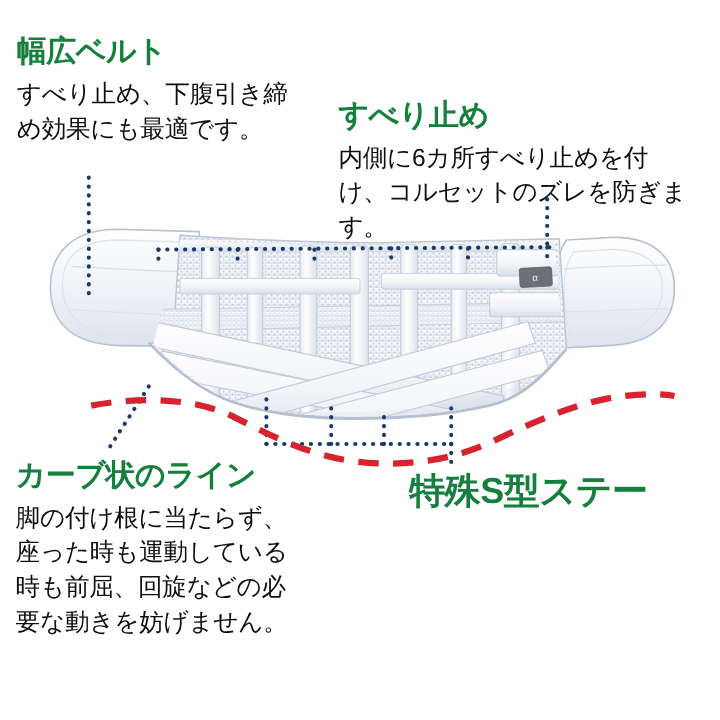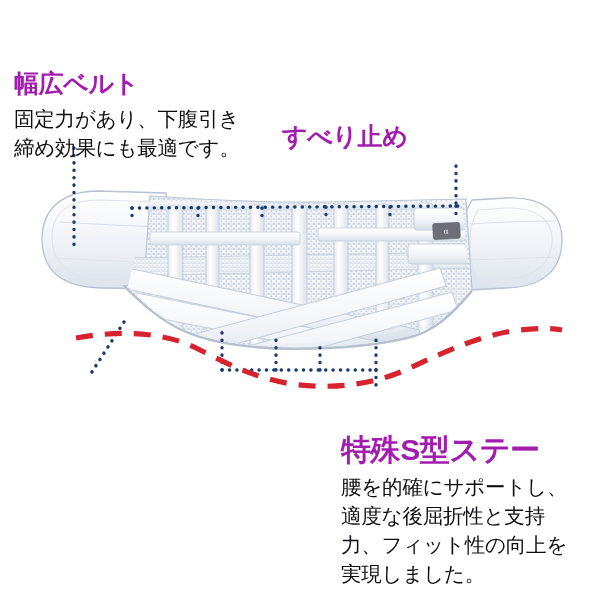--- a/index.html
+++ b/index.html
@@ -10,26 +10,25 @@
     font-family:"Liberation Sans","DejaVu Sans",sans-serif;
     overflow:hidden;
     position:relative;
     -webkit-font-smoothing:antialiased;
   }
   .stage{position:relative;width:600px;height:600px;}
 
   
   .callout{position:absolute;}
   .c-title{
-    color:#a21caf;
+    color:#15803d;
     font-weight:bold;
     letter-spacing:-0.4px;
     line-height:1.1;
     white-space:nowrap;
-    margin-top:40px;
   }
   .c-body{
     color:#0e0e12;
     line-height:1.42;
     letter-spacing:-0.2px;
     font-weight:500;
   }
 
   
   #callout-wide-belt{left:14px;top:30px;width:244px;}
@@ -255,26 +254,30 @@
                  C 226,363 254,378 292,384
                  C 334,390 376,384 410,368
                  C 448,350 484,334 520,330
                  C 540,328 552,328 562,330"></path>
       </g>
     </svg>
   </div>
 
   <div class="callout" id="callout-wide-belt">
     <div class="c-title">幅広ベルト</div>
-    <div class="c-body">固定力があり、下腹引き締め効果にも最適です。</div>
+    <div class="c-body">すべり止め、下腹引き締め効果にも最適です。</div>
   </div>
 
   <div class="callout" id="callout-anti-slip">
     <div class="c-title">すべり止め</div>
-  </div>
-
+    <div class="c-body">内側に6カ所すべり止めを付け、コルセットのズレを防ぎます。</div>
+  </div>
+
+  <div class="callout" id="callout-curve-line">
+    <div class="c-title">カーブ状のライン</div>
+    <div class="c-body">脚の付け根に当たらず、座った時も運動している時も前屈、回旋などの必要な動きを妨げません。</div>
+  </div>
 
   <div class="callout" id="callout-s-stay">
     <div class="c-title">特殊S型ステー</div>
-    <div class="c-body">腰を的確にサポートし、適度な後屈折性と支持力、フィット性の向上を実現しました。</div>
   </div>
 
 </div>
 
 </body></html>

